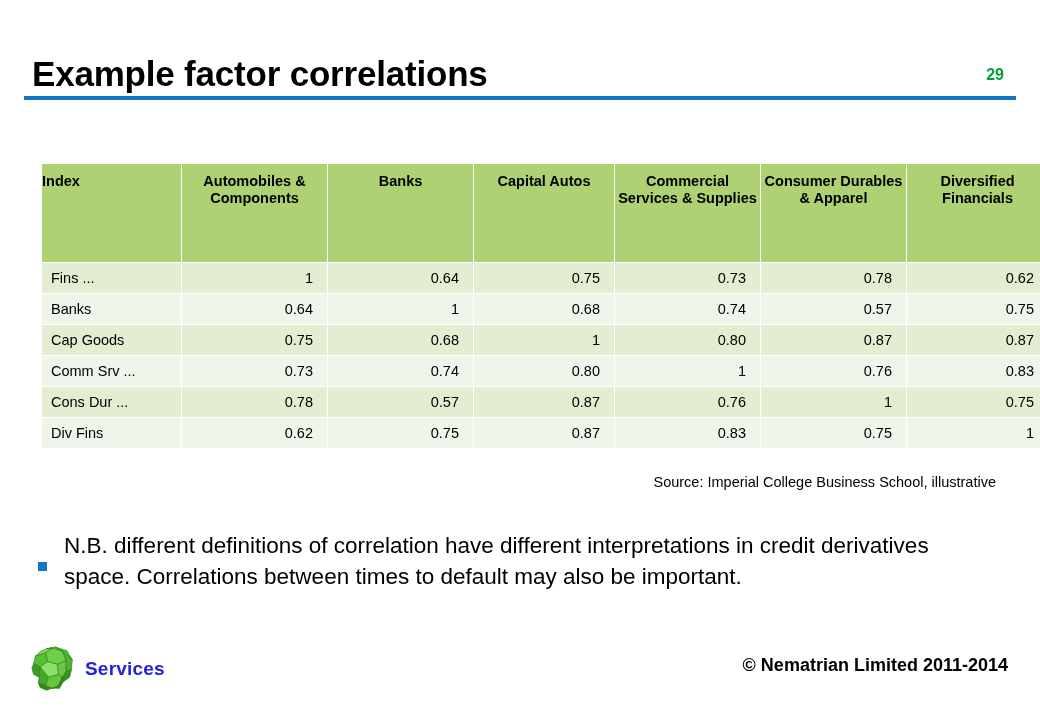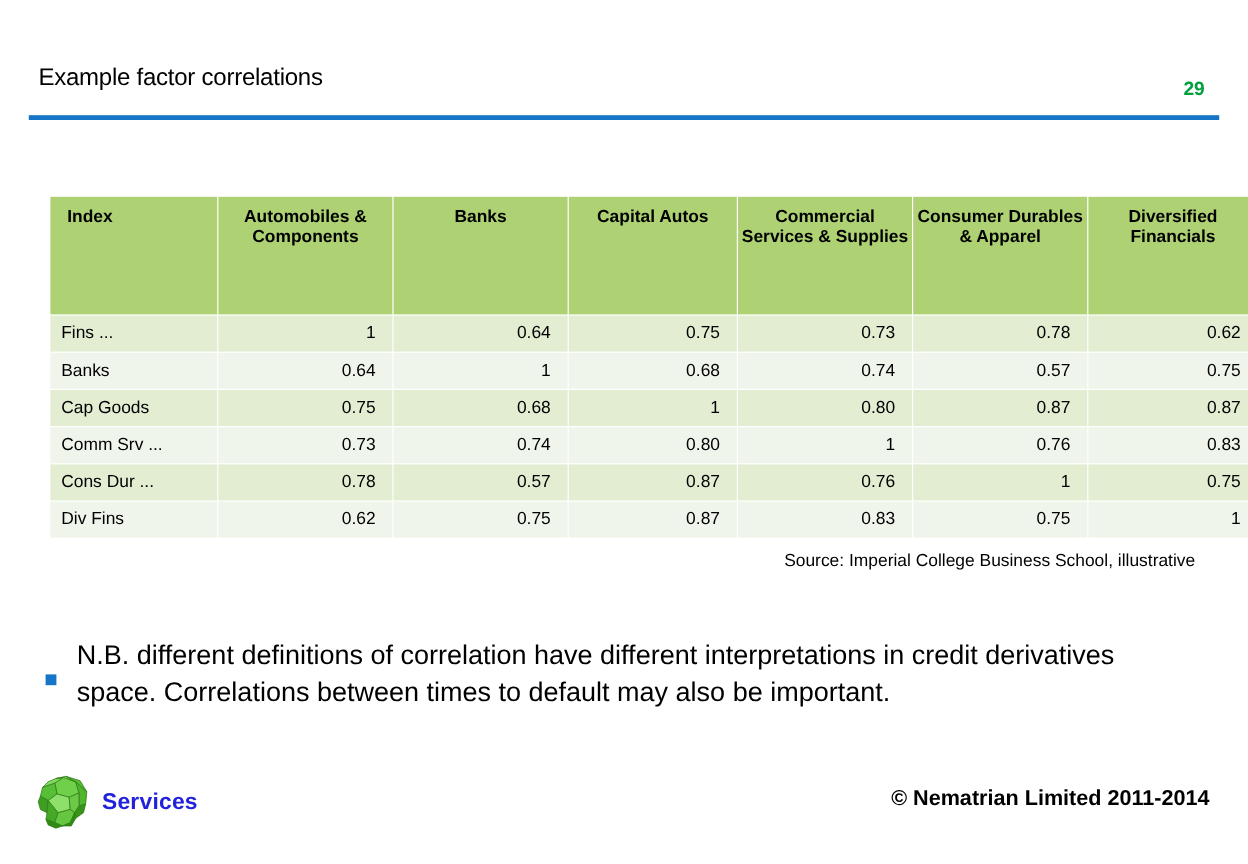--- a/index.html
+++ b/index.html
@@ -14,22 +14,22 @@
     color: #000000;
     overflow: hidden;
     position: relative;
   }
 
   
   .slide-title {
     position: absolute;
     left: 32px;
     top: 54px;
-    font-size: 20px;
-    font-weight: normal;
+    font-size: 35px;
+    font-weight: bold;
     letter-spacing: -0.2px;
     color: #000000;
     white-space: nowrap;
   }
   .page-number {
     position: absolute;
     right: 36px;
     top: 66px;
     font-size: 16px;
     font-weight: bold;
@@ -71,21 +71,21 @@
     color: #000000;
     font-weight: bold;
     height: 98px;
     vertical-align: top;
     text-align: center;
     padding-top: 9px;
     box-sizing: border-box;
   }
   table.matrix thead th.col-index {
     text-align: left;
-    padding-left: 14px;
+    padding-left: 0;
   }
   table.matrix tbody td {
     height: 30px;
     vertical-align: middle;
     text-align: right;
     padding-right: 14px;
     box-sizing: border-box;
     font-weight: normal;
   }
   table.matrix tbody td.rowlabel {
@@ -102,21 +102,21 @@
   col.c2 { width: 145px; }
   col.c3 { width: 140px; }
   col.c4 { width: 145px; }
   col.c5 { width: 145px; }
   col.c6 { width: 141px; }
 
   
   .source-note {
     position: absolute;
     right: 44px;
-    top: 460px;
+    top: 474px;
     font-size: 14.5px;
     color: #000000;
     text-align: right;
     white-space: nowrap;
   }
 
   
   .body-block {
     position: absolute;
     left: 38px;

